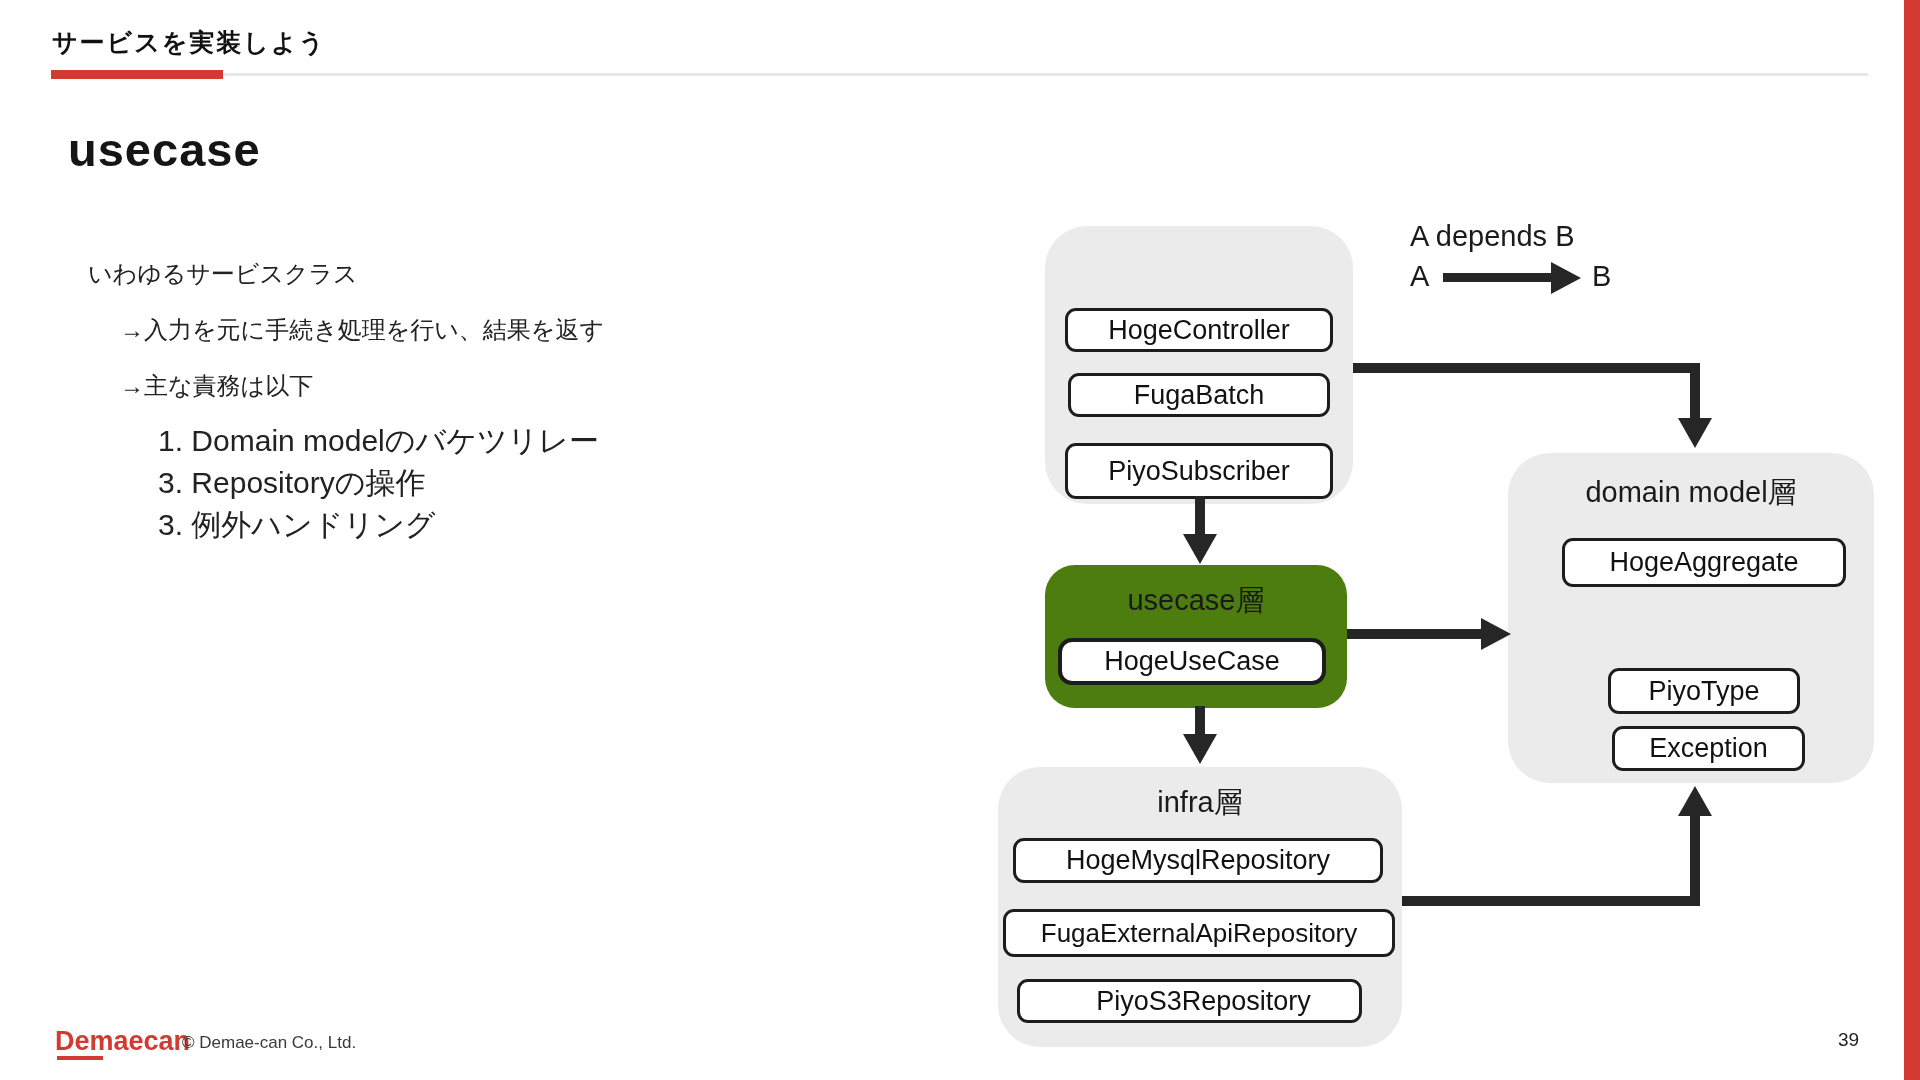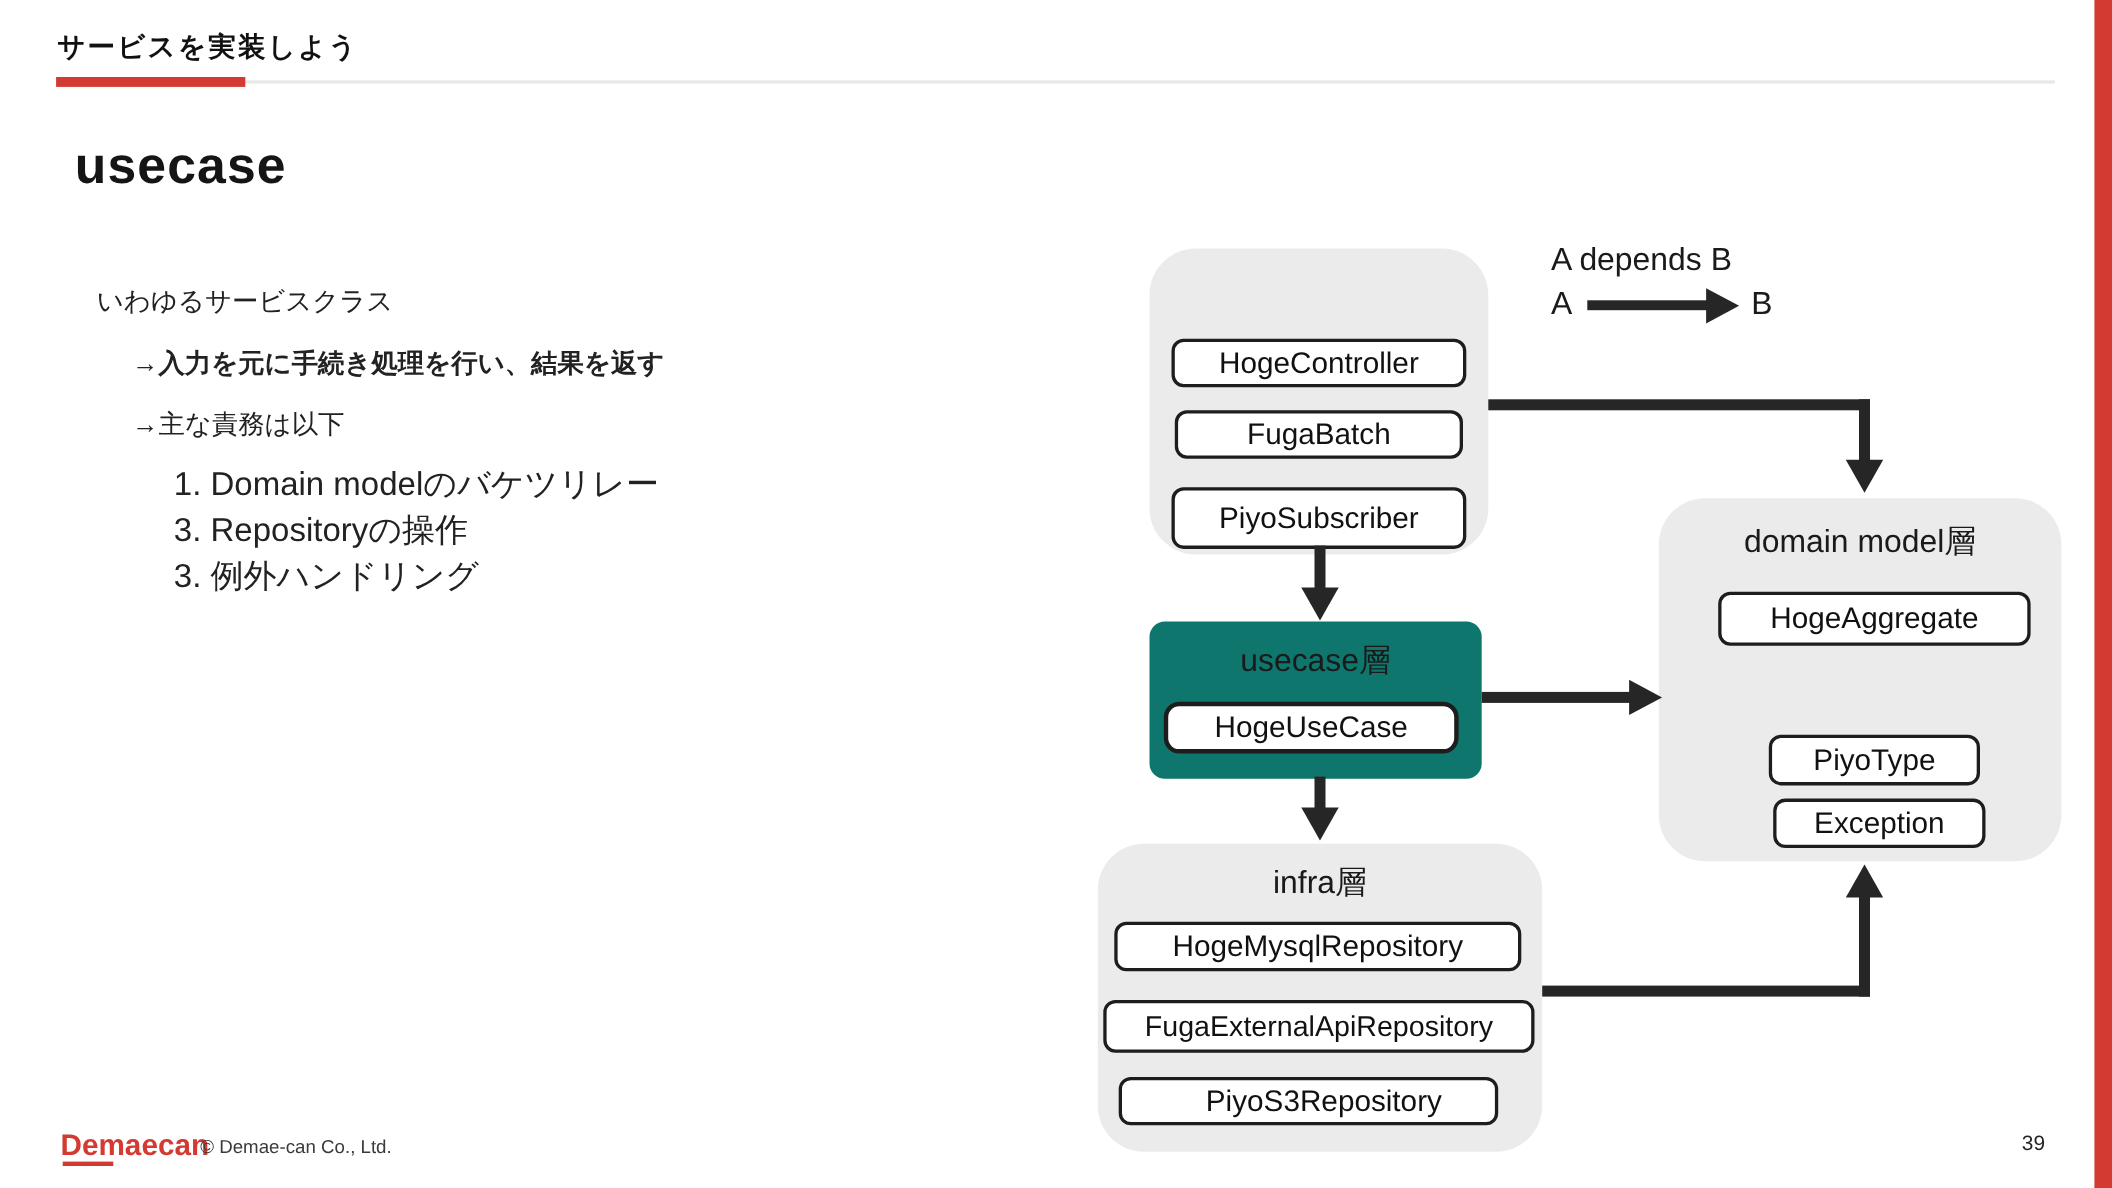--- a/index.html
+++ b/index.html
@@ -26,36 +26,36 @@
 
   
   .slide-title {
     position: absolute; left: 68px; top: 122px;
     font-size: 47px; font-weight: 800; letter-spacing: 1px; color: #151515;
   }
 
   
   .body-line { position: absolute; font-size: 24px; color: #222; white-space: nowrap; }
   .bl1 { left: 88px;  top: 258px; }
-  .bl2 { left: 120px; top: 314px; font-weight: bold; }
+  .bl2 { left: 120px; top: 314px; }
   .bl3 { left: 120px; top: 370px; }
   .body-list { position: absolute; left: 158px; top: 420px; font-size: 30px; line-height: 42px; color: #222; }
   .body-list .li { white-space: nowrap; }
 
   
   .legend-caption { position: absolute; left: 1410px; top: 220px; font-size: 29px; color: #1a1a1a; white-space: nowrap; }
   .legend-a { position: absolute; left: 1410px; top: 260px; font-size: 29px; color: #1a1a1a; }
   .legend-b { position: absolute; left: 1592px; top: 260px; font-size: 29px; color: #1a1a1a; }
   .legend-line { position: absolute; left: 1443px; top: 273px; width: 110px; height: 9px; background: #262626; }
   .legend-tri  { position: absolute; left: 1551px; top: 262px; width: 0; height: 0;
                  border-top: 16px solid transparent; border-bottom: 16px solid transparent; border-left: 30px solid #262626; }
 
   
   .layer { position: absolute; background: #ebebeb; border-radius: 42px; }
-  .layer-usecase { background: #0f766e; border-radius: 14px; }
+  .layer-usecase { background: #4d7c0f; border-radius: 30px; }
   .layer-label { position: absolute; width: 100%; text-align: center; font-size: 29px; color: #1a1a1a; white-space: nowrap; }
 
   .cbox {
     position: absolute; background: #ffffff; border: 3px solid #1d1d1d; border-radius: 11px;
     display: flex; align-items: center; justify-content: center;
     font-size: 27px; color: #111; white-space: nowrap; box-sizing: border-box;
   }
   .cbox-thick { border-width: 4px; border-radius: 14px; }
 
   

